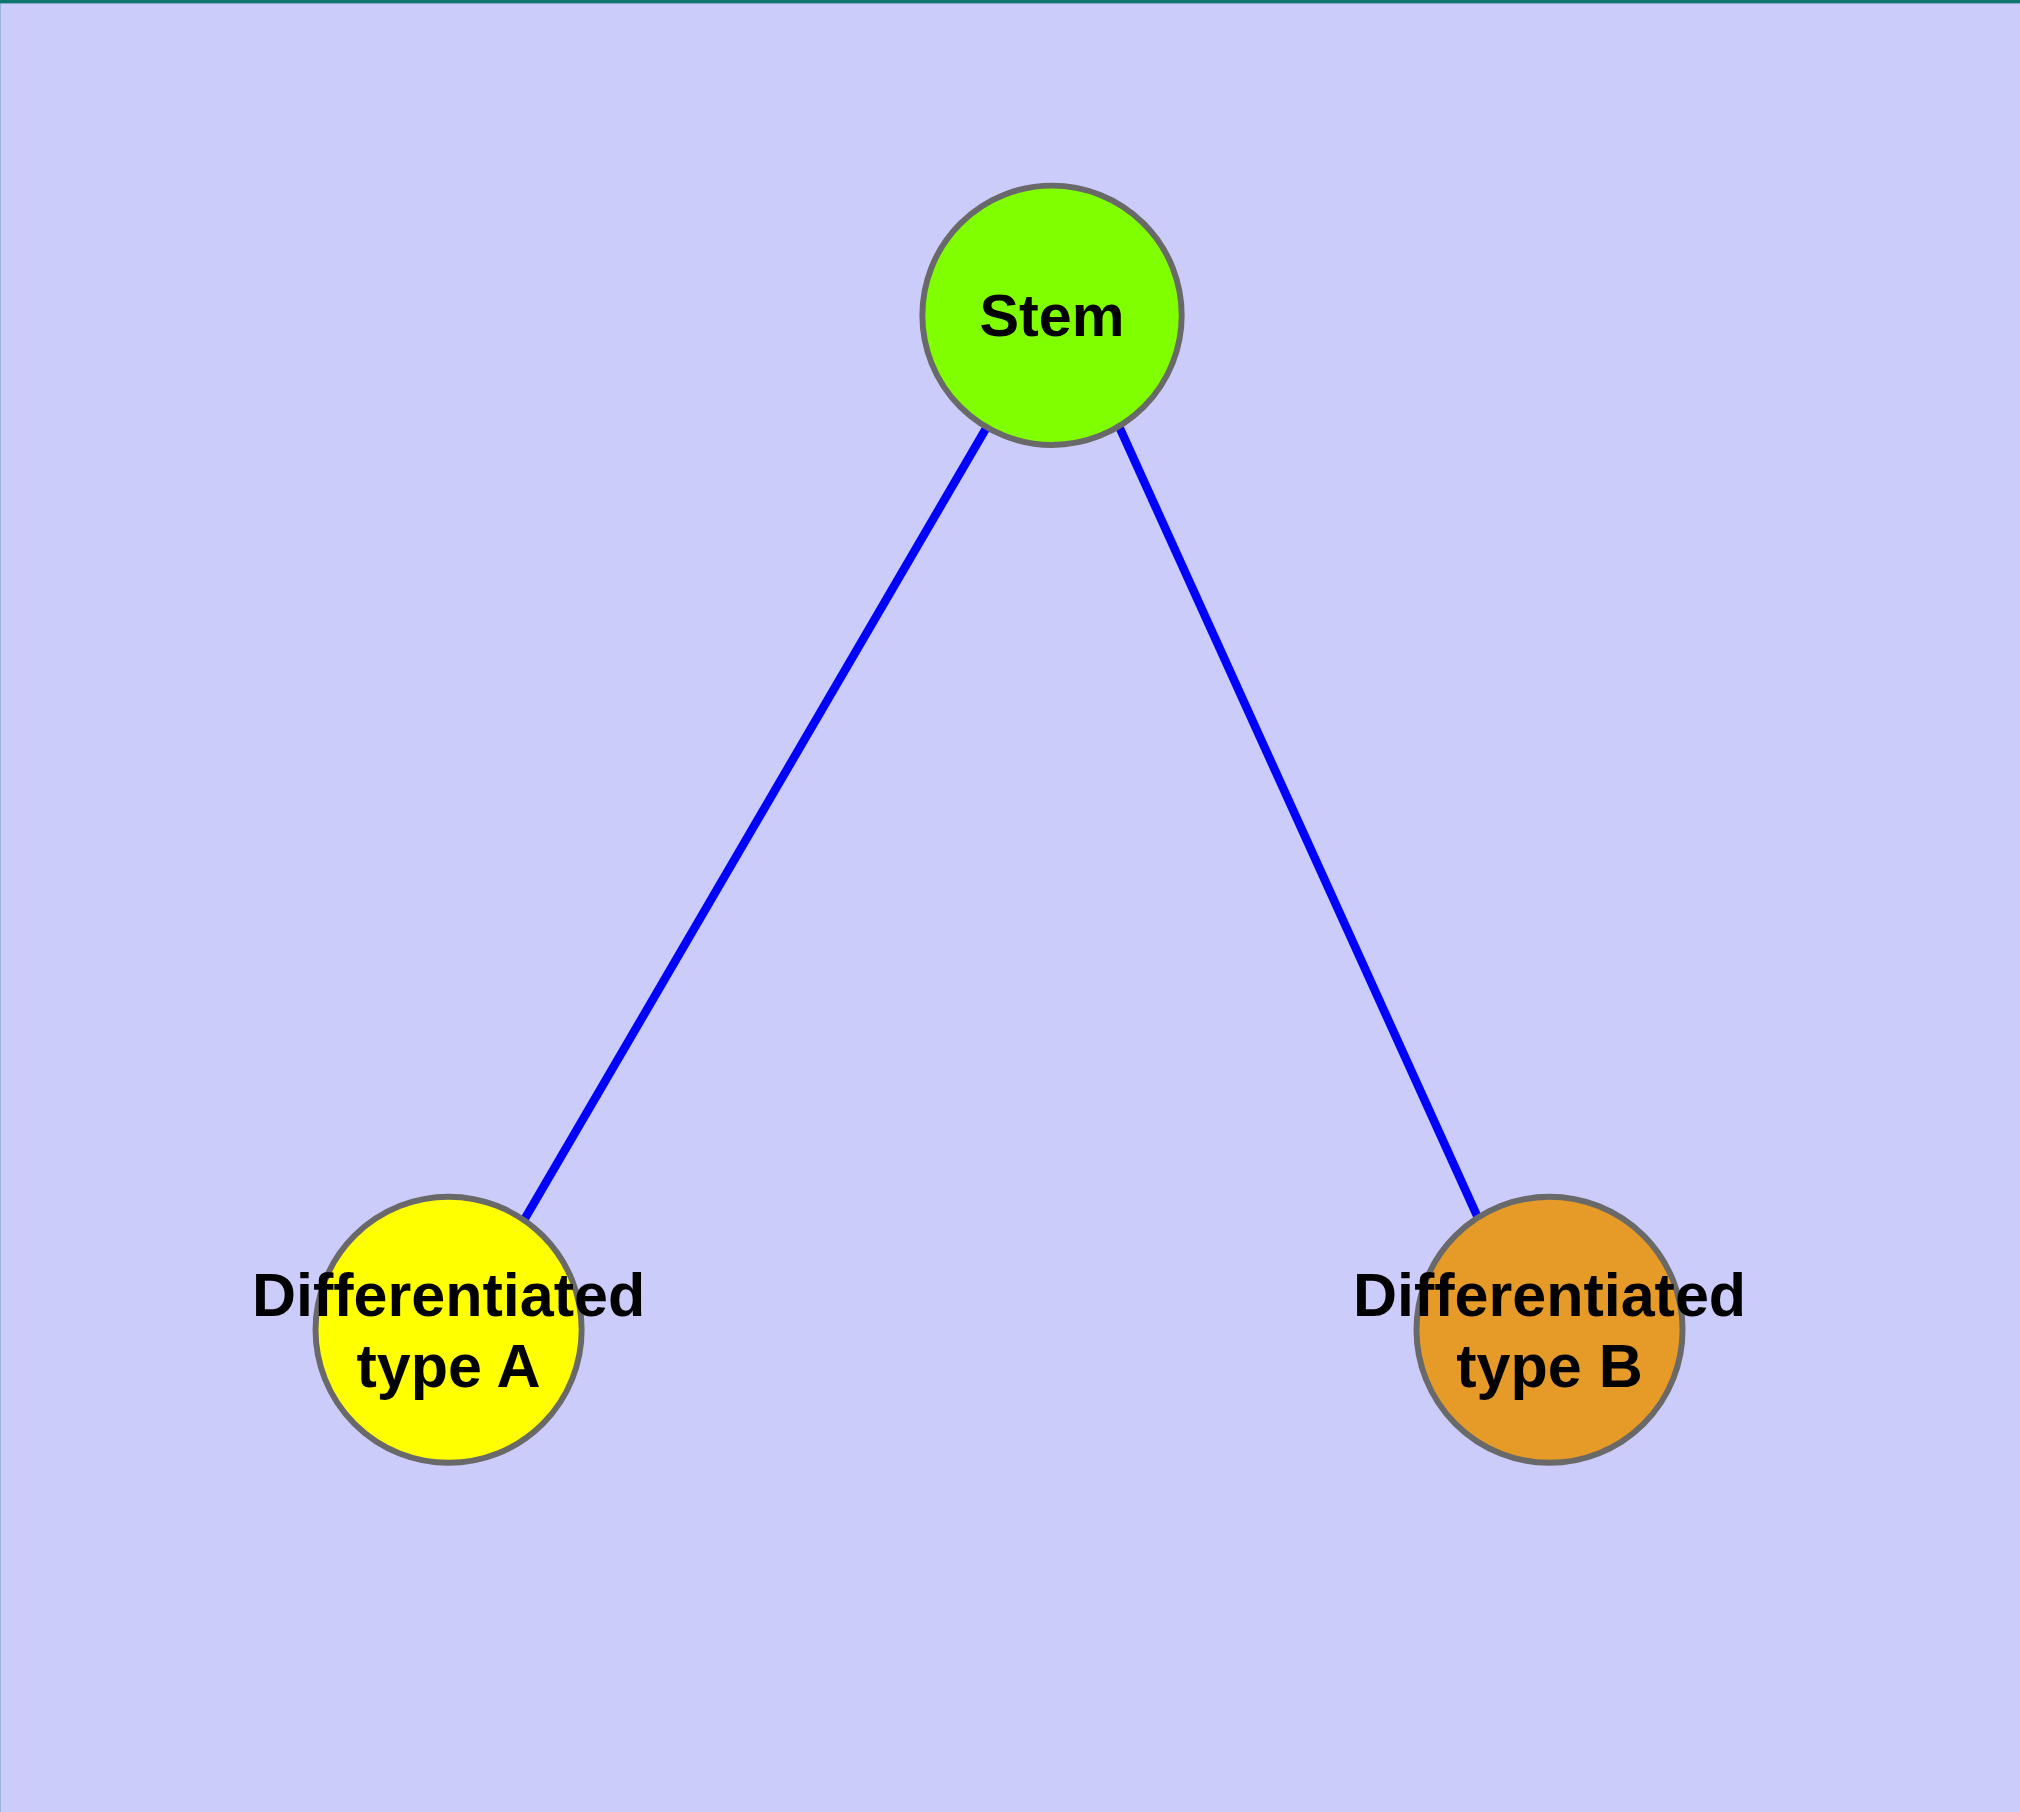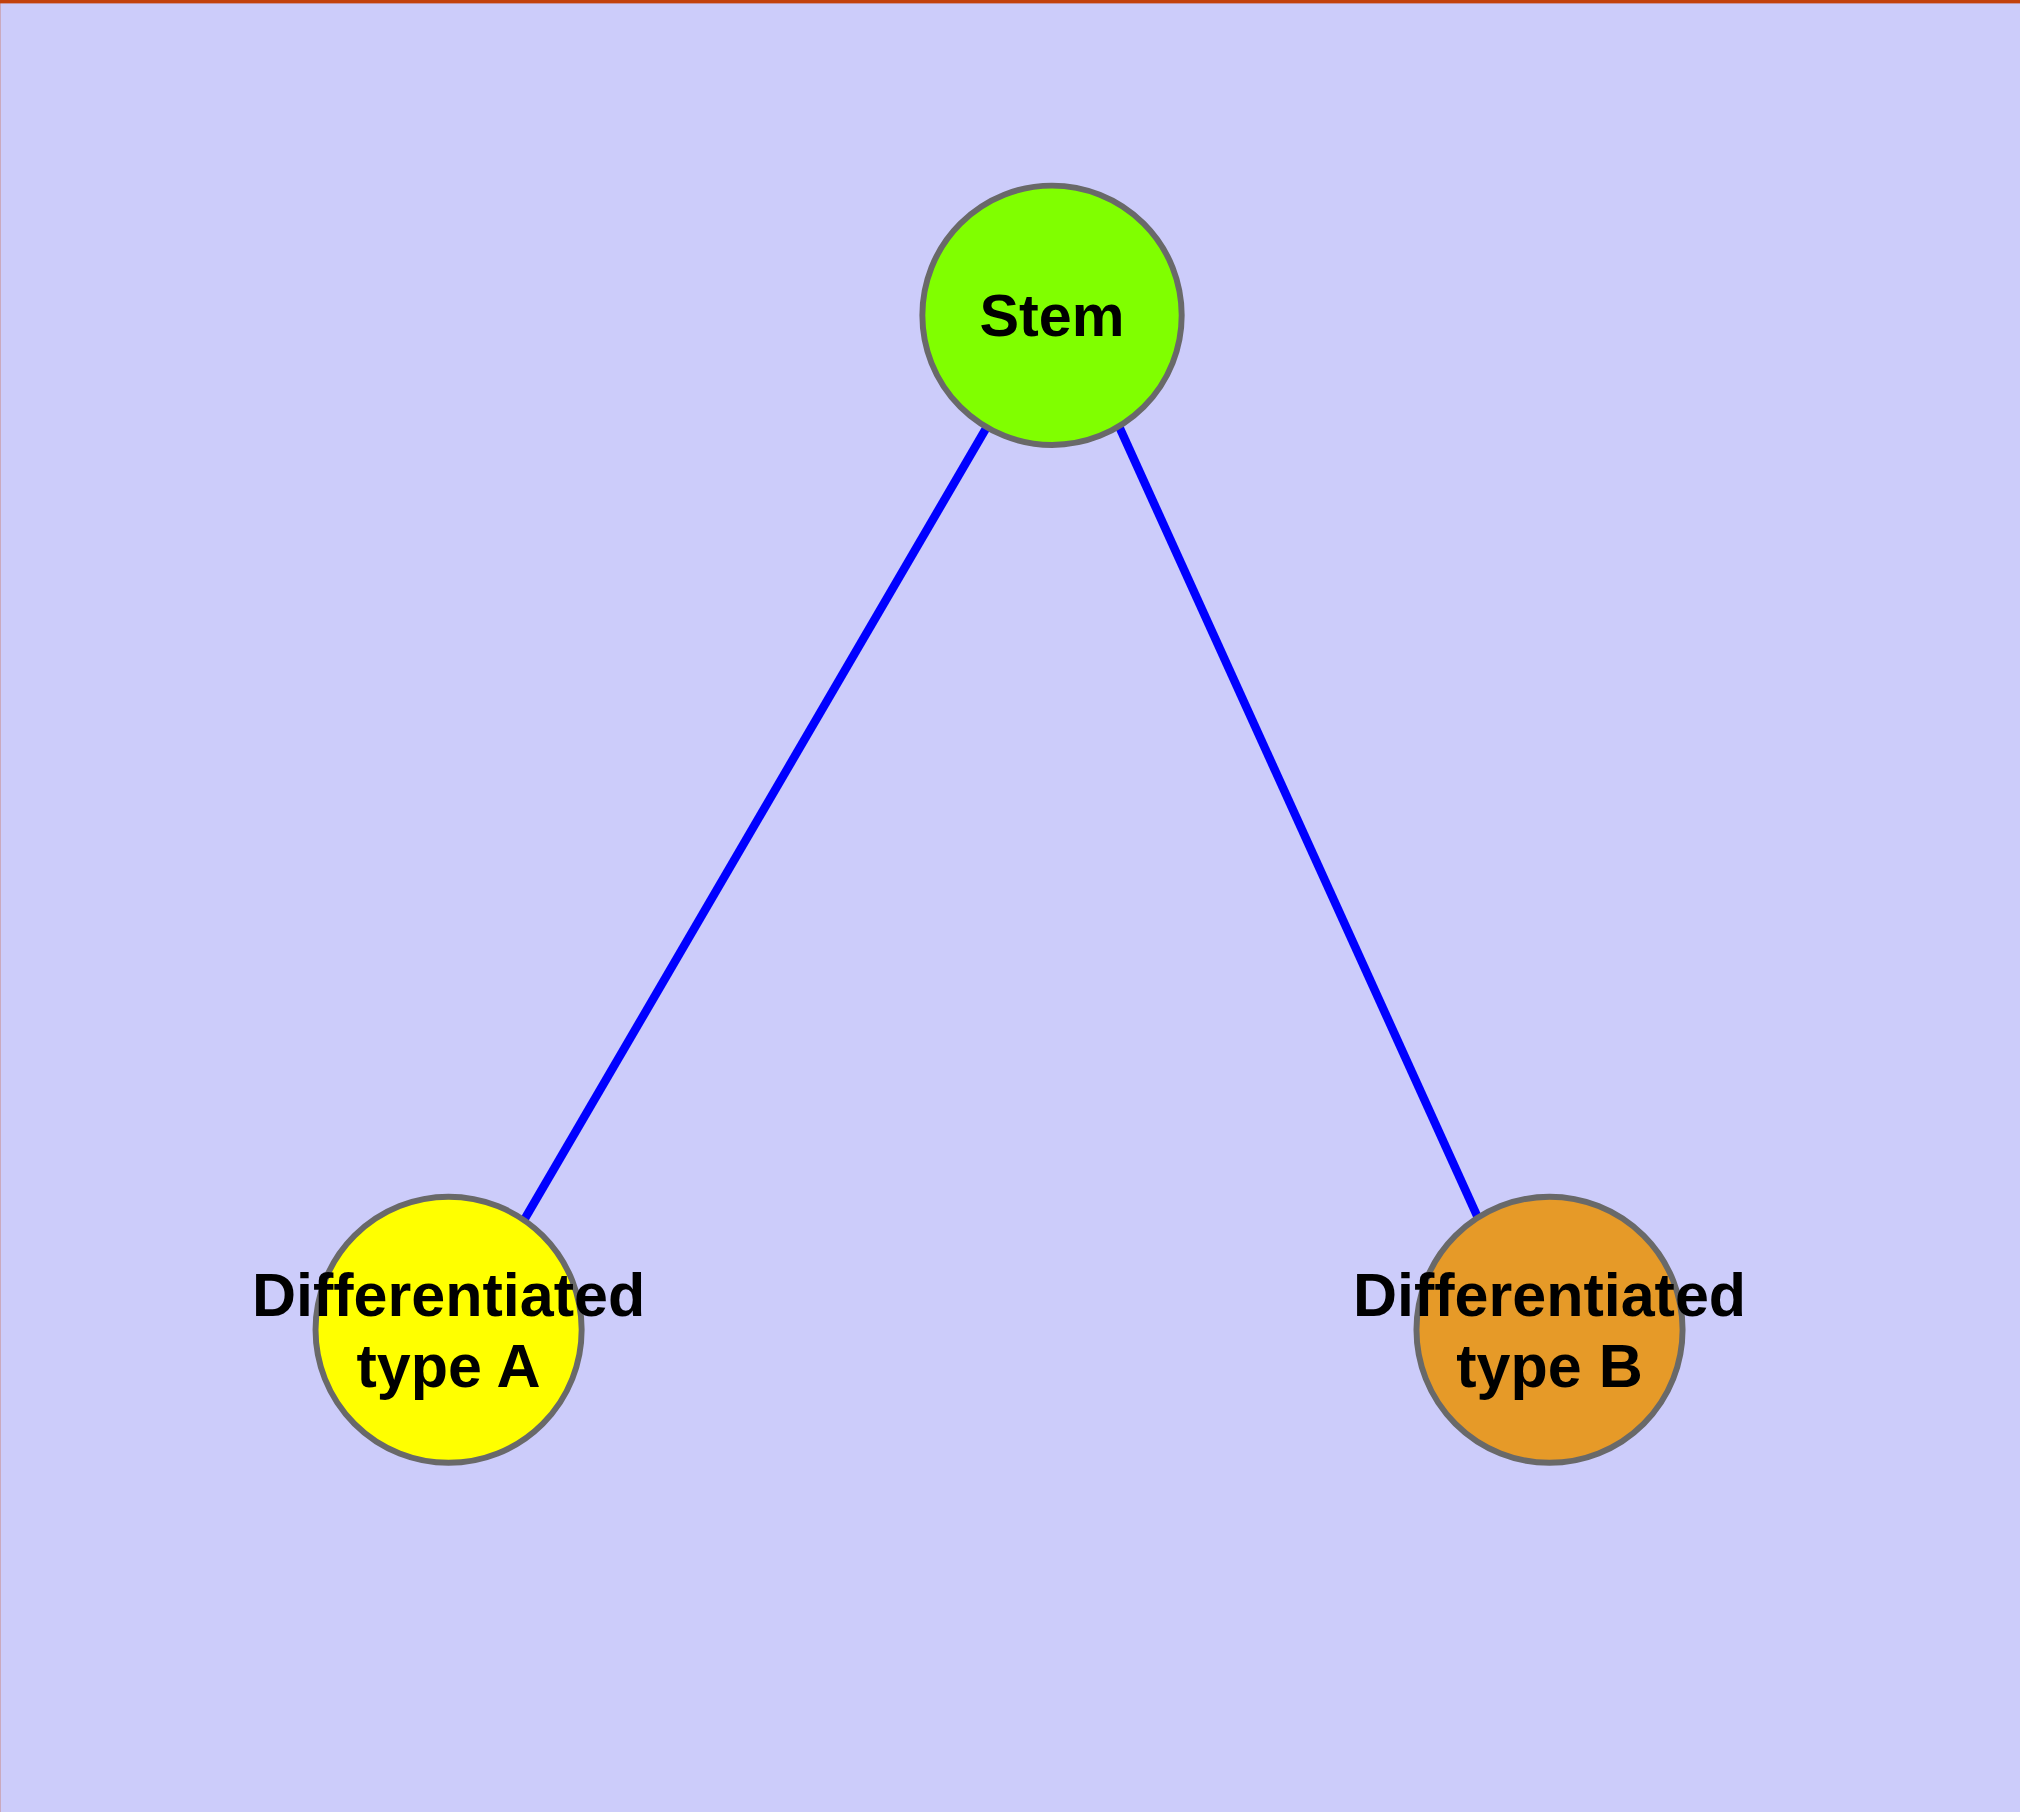--- a/index.html
+++ b/index.html
@@ -28,21 +28,21 @@
   .node-label {
     font-weight: bold;
     fill: #000000;
     font-family: "Liberation Sans", sans-serif;
     paint-order: normal;
   }
 </style>
 </head>
 <body>
 
-<div id="canvas" style="width: 2021px; height: 1812px; background: #c2410c;">
+<div id="canvas" style="width: 2021px; height: 1812px; background: #0f766e;">
   <svg id="graph-svg" viewBox="0 0 2384 2138" xmlns="http://www.w3.org/2000/svg">
 
     <rect id="bg-rect" x="0" y="4" width="2384" height="2134" fill="#ccccfa"></rect>
 
     <g id="edges-group">
       <line id="edge-0" x1="1164" y1="504" x2="619" y2="1438" stroke="#0000ff" stroke-width="10" stroke-linecap="butt"></line>
       <line id="edge-1" x1="1320" y1="503" x2="1745" y2="1440" stroke="#0000ff" stroke-width="10" stroke-linecap="butt"></line>
     </g>
 
     <g id="nodes-group">

